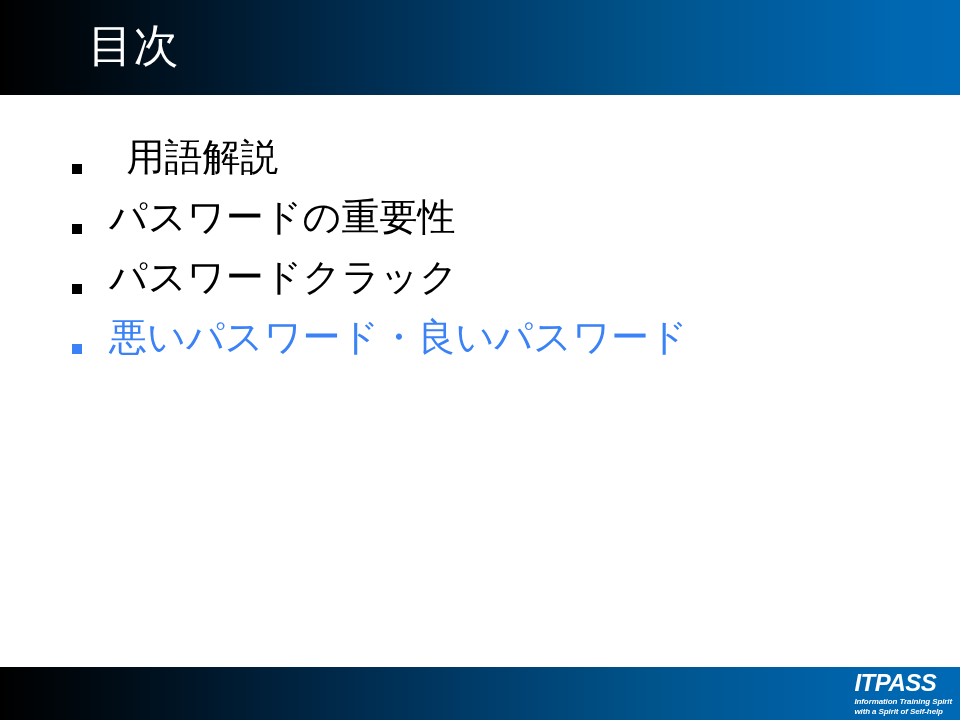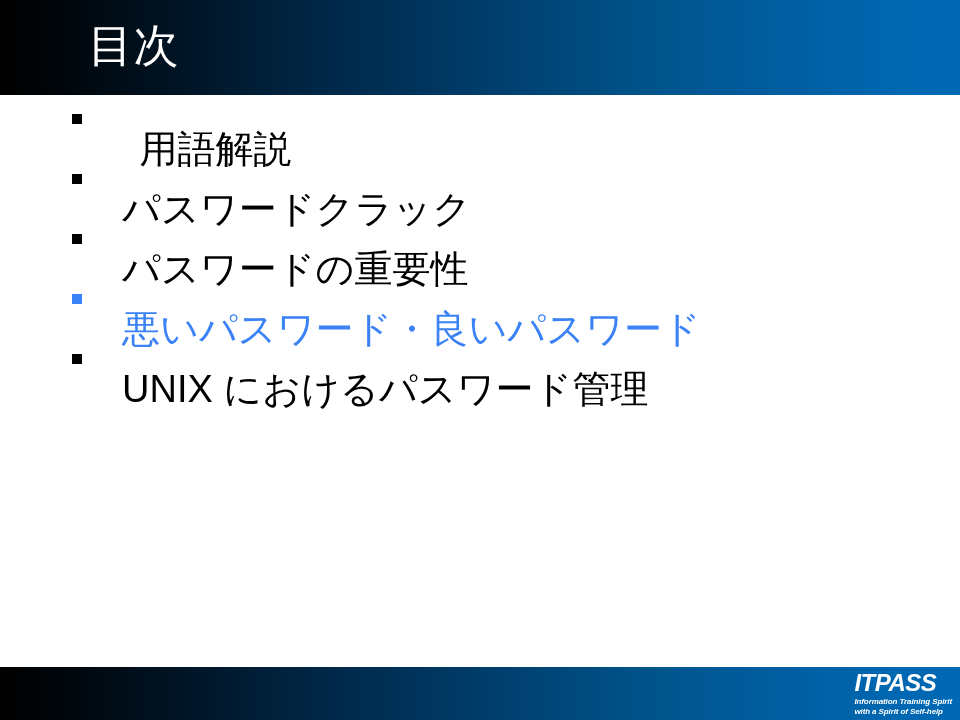--- a/index.html
+++ b/index.html
@@ -57,25 +57,24 @@
     width: 960px;
     height: 572px;
   }
   .bullet-list {
     list-style: none;
     margin: 0;
     padding: 28px 0 0 0;
   }
   .bullet-item {
     display: flex;
-    align-items: flex-start;
+    align-items: flex-end;
     height: 60px;
     padding-left: 72px;
     color: #000000;
-    gap: 13px;
   }
   .bullet-marker {
     flex: 0 0 auto;
     width: 10px;
     height: 10px;
     background: currentColor;
     display: inline-block;
     position: relative;
     top: -9px;
     margin-right: 0;
@@ -150,38 +149,34 @@
   <div class="content">
     <ul class="bullet-list">
 
       <li class="bullet-item gap">
         <span class="bullet-marker"></span>
         <span class="bullet-text"> 用語解説</span>
       </li>
 
       <li class="bullet-item">
         <span class="bullet-marker"></span>
-        <span class="bullet-text">パスワードクラック</span>
+        <span class="bullet-text">パスワードの重要性</span>
       </li>
 
       <li class="bullet-item">
         <span class="bullet-marker"></span>
-        <span class="bullet-text">パスワードの重要性</span>
+        <span class="bullet-text">パスワードクラック</span>
       </li>
 
       <li class="bullet-item accent">
         <span class="bullet-marker"></span>
         <span class="bullet-text">悪いパスワード・良いパスワード</span>
       </li>
 
 
-      <li class="bullet-item">
-        <span class="bullet-marker"></span>
-        <span class="bullet-text">UNIX におけるパスワード管理</span>
-      </li>
 
     </ul>
   </div>
 
   <div class="footer-bar">
     <div class="logo">
       <span class="logo-word">ITPASS</span>
       <span class="logo-sub1">Information Training Spirit</span>
       <span class="logo-sub2">with a Spirit of Self-help</span>
     </div>

